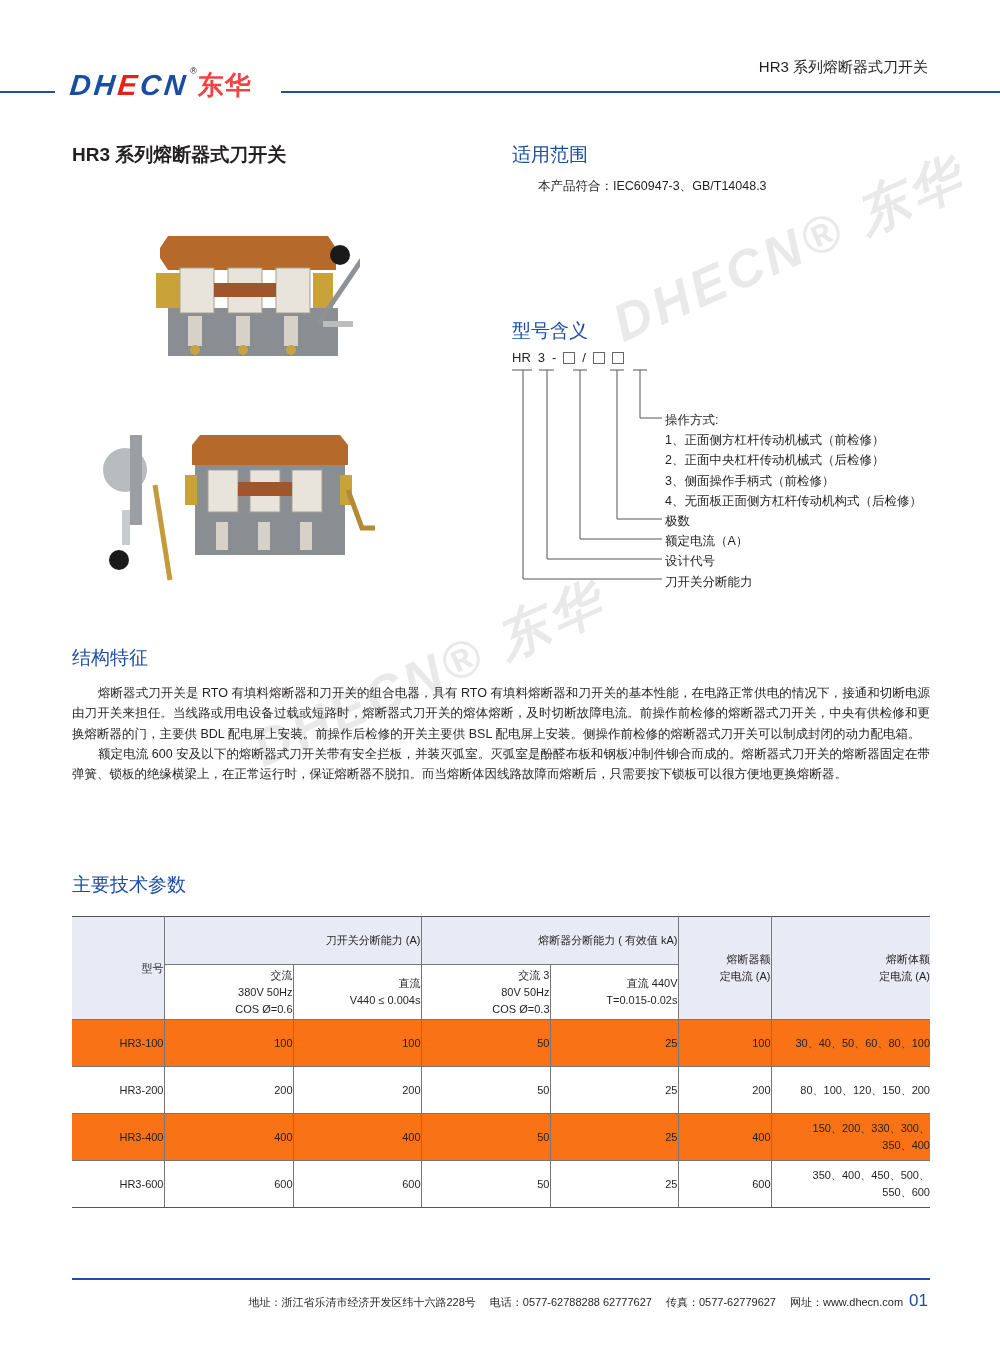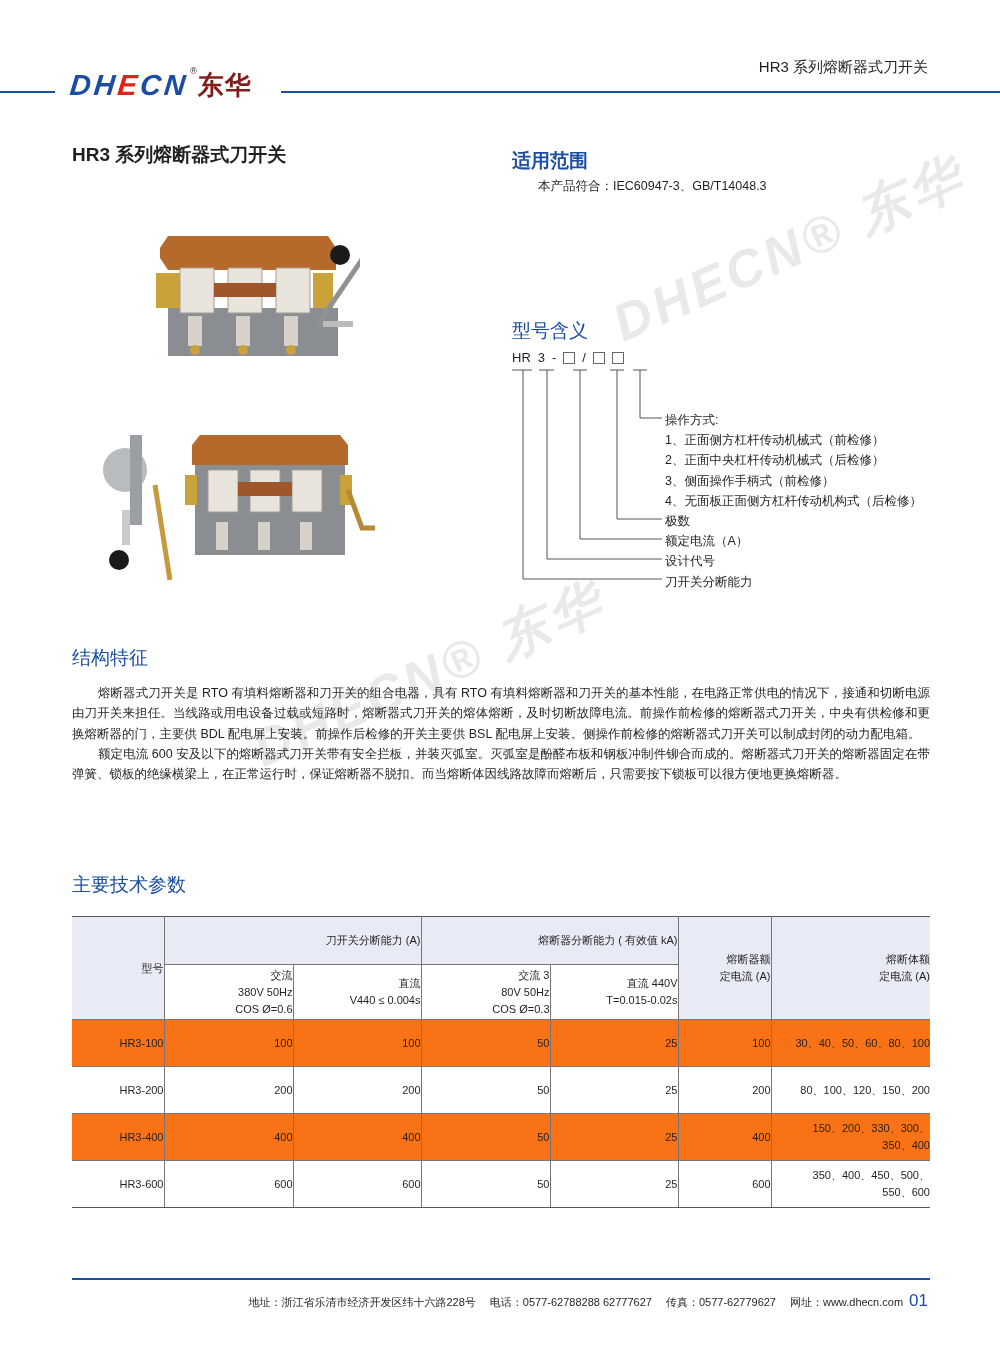--- a/index.html
+++ b/index.html
@@ -6,21 +6,21 @@
   html, body { width: 1000px; height: 1357px; background: #ffffff; overflow: hidden; }
   body { position: relative; font-family: "Liberation Sans", "DejaVu Sans", sans-serif; color: #231f20; }
 
   
   .hdr-line-left { position: absolute; left: 0; top: 91px; width: 55px; height: 2px; background: #1f4fa0; }
   .hdr-line-right { position: absolute; left: 281px; top: 91px; width: 719px; height: 2px; background: #1f4fa0; }
   .logo { position: absolute; left: 70px; top: 66px; height: 34px; display: flex; align-items: flex-end; }
   .logo-latin { font-family: "Liberation Sans", sans-serif; font-weight: 700; font-style: italic; font-size: 29px; color: #1b4ea3; letter-spacing: 3px; line-height: 30px; transform: skewX(-6deg); }
   .logo-latin .e { color: #e2231a; }
   .logo-reg { font-size: 9px; color: #231f20; align-self: flex-start; margin: 0 1px 0 2px; }
-  .logo-cn { font-family: "DejaVu Sans", sans-serif; font-weight: 700; font-size: 26px; color: #7f1d1d; line-height: 30px; letter-spacing: 1px; }
+  .logo-cn { font-family: "DejaVu Sans", sans-serif; font-weight: 700; font-size: 26px; color: #ef4444; line-height: 30px; letter-spacing: 1px; }
   .hdr-title { position: absolute; right: 72px; top: 58px; font-size: 15px; color: #231f20; }
 
   
   .watermark { position: absolute; font-weight: 700; font-style: italic; color: #e9e9e9; transform: rotate(-24deg); letter-spacing: 4px; pointer-events: none; white-space: nowrap; }
 
   
   .page-title { position: absolute; left: 72px; top: 142px; font-size: 19px; font-weight: 700; color: #231f20; }
 
   
   .product { position: absolute; }
@@ -124,21 +124,21 @@
   <g fill="#d6d2ca">
       <rect x="116" y="112" width="12" height="28"></rect>
       <rect x="158" y="112" width="12" height="28"></rect>
       <rect x="200" y="112" width="12" height="28"></rect>
     </g>
   <rect x="85" y="65" width="12" height="30" fill="#c9a23a"></rect>
   <rect x="240" y="65" width="12" height="30" fill="#c9a23a"></rect>
   <polyline points="248,80 262,118 275,118" fill="none" stroke="#b28a38" stroke-width="5"></polyline>
 </svg>
 
-<div class="sec-h" style="left:512px; top:148px;font-weight:bold;">适用范围</div>
+<div class="sec-h" style="left:512px; top:142px;">适用范围</div>
 <div class="scope">
   <p>本产品符合：IEC60947-3、GB/T14048.3</p>
 </div>
 
 <div class="sec-h" style="left:512px; top:318px;">型号含义</div>
 <div class="model-code">
   <span>HR</span>
   <span>3</span>
   <span>-</span>
   <span class="box"></span>

